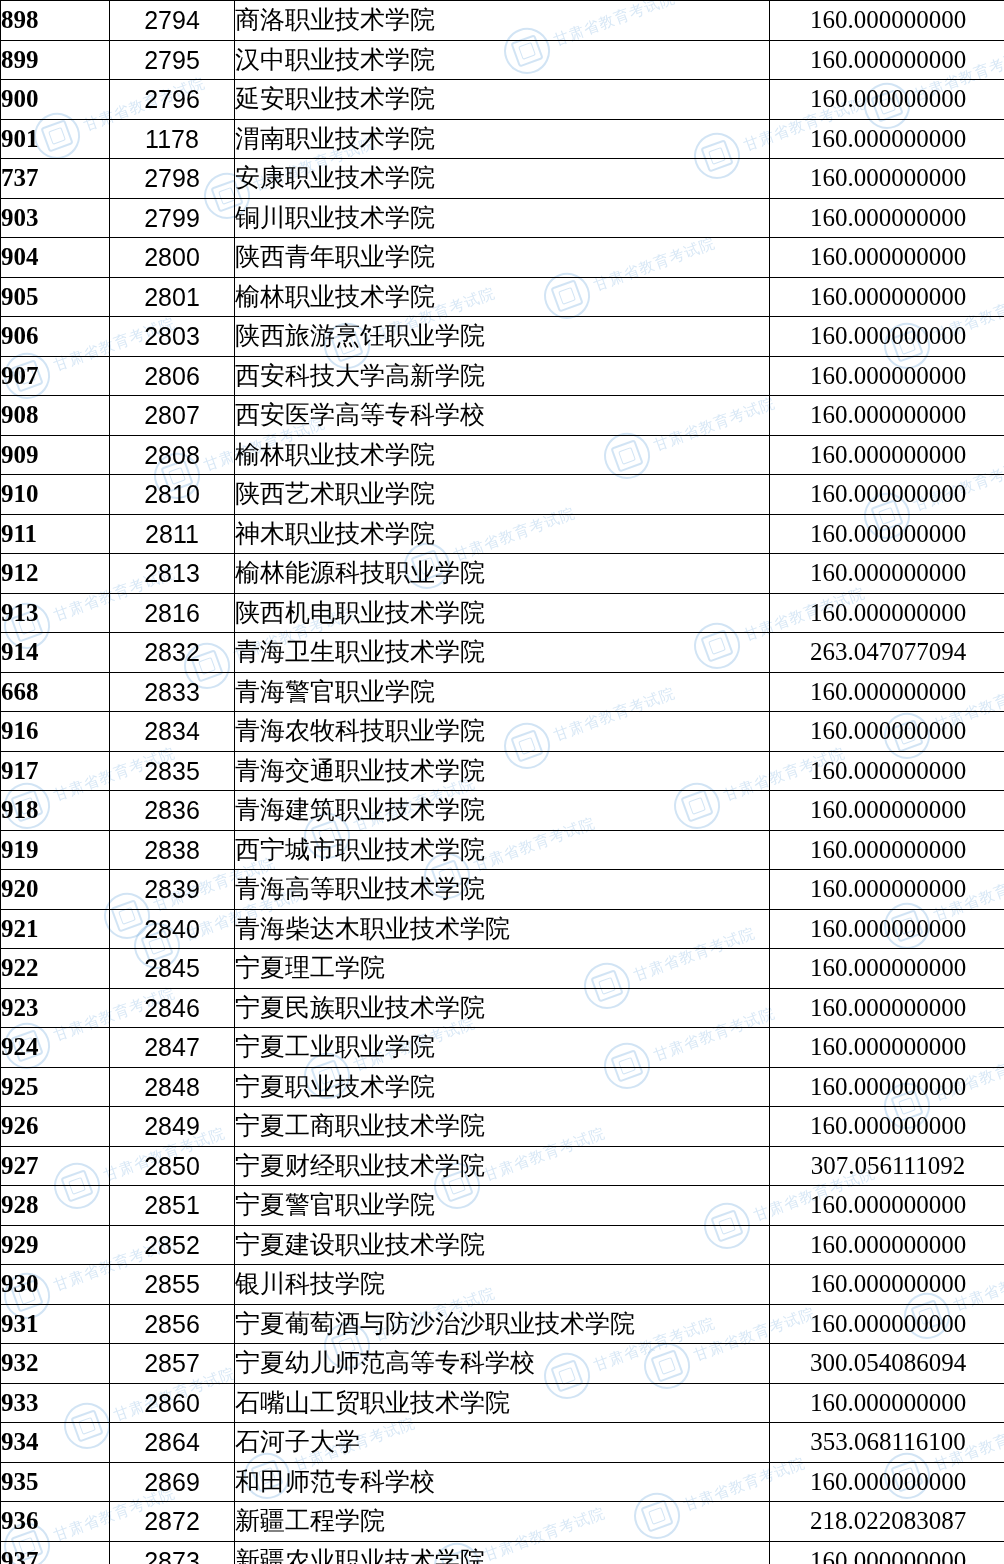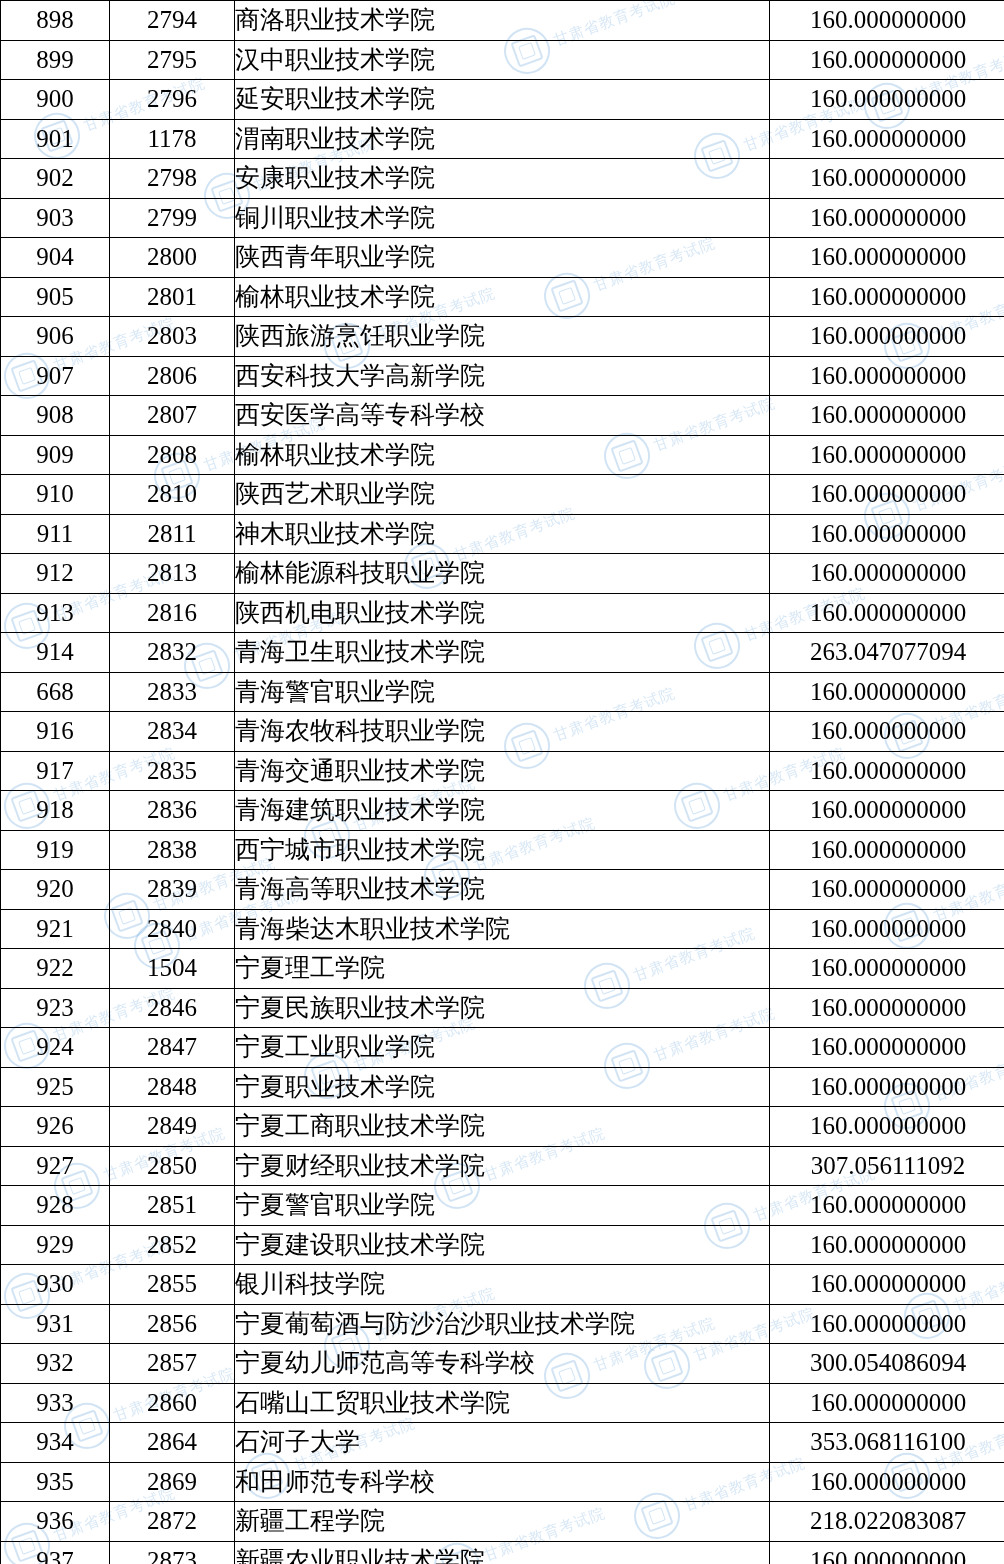--- a/index.html
+++ b/index.html
@@ -77,27 +77,28 @@
     border: 1.5px solid #000000;
     height: 38.5px;
     padding: 0;
     background: transparent;
     font-size: 25px;
     line-height: 1.05;
     color: #000000;
   }
   td.col-index {
     width: 108px;
-    text-align: center;
+    text-align: left;
     font-family: "Liberation Serif", serif;
+    font-weight: bold;
   }
   td.col-code {
     width: 124px;
     text-align: center;
-    font-family: Liberation Serif, serif;
+    font-family: Liberation Sans, sans-serif;
   }
   td.col-name {
     width: 534px;
     text-align: left;
     padding-left: 10px;
     font-family: Liberation Serif, serif;
     font-size: 26px;
   }
   td.col-score {
     width: 236px;
@@ -396,21 +397,21 @@
         <td class="col-name">延安职业技术学院</td>
         <td class="col-score">160.000000000</td>
       </tr>
       <tr>
         <td class="col-index">901</td>
         <td class="col-code">1178</td>
         <td class="col-name">渭南职业技术学院</td>
         <td class="col-score">160.000000000</td>
       </tr>
       <tr>
-        <td class="col-index">902</td>
+        <td class="col-index">737</td>
         <td class="col-code">2798</td>
         <td class="col-name">安康职业技术学院</td>
         <td class="col-score">160.000000000</td>
       </tr>
       <tr>
         <td class="col-index">903</td>
         <td class="col-code">2799</td>
         <td class="col-name">铜川职业技术学院</td>
         <td class="col-score">160.000000000</td>
       </tr>
@@ -517,21 +518,21 @@
         <td class="col-score">160.000000000</td>
       </tr>
       <tr>
         <td class="col-index">921</td>
         <td class="col-code">2840</td>
         <td class="col-name">青海柴达木职业技术学院</td>
         <td class="col-score">160.000000000</td>
       </tr>
       <tr>
         <td class="col-index">922</td>
-        <td class="col-code">1504</td>
+        <td class="col-code">2845</td>
         <td class="col-name">宁夏理工学院</td>
         <td class="col-score">160.000000000</td>
       </tr>
       <tr>
         <td class="col-index">923</td>
         <td class="col-code">2846</td>
         <td class="col-name">宁夏民族职业技术学院</td>
         <td class="col-score">160.000000000</td>
       </tr>
       <tr>

